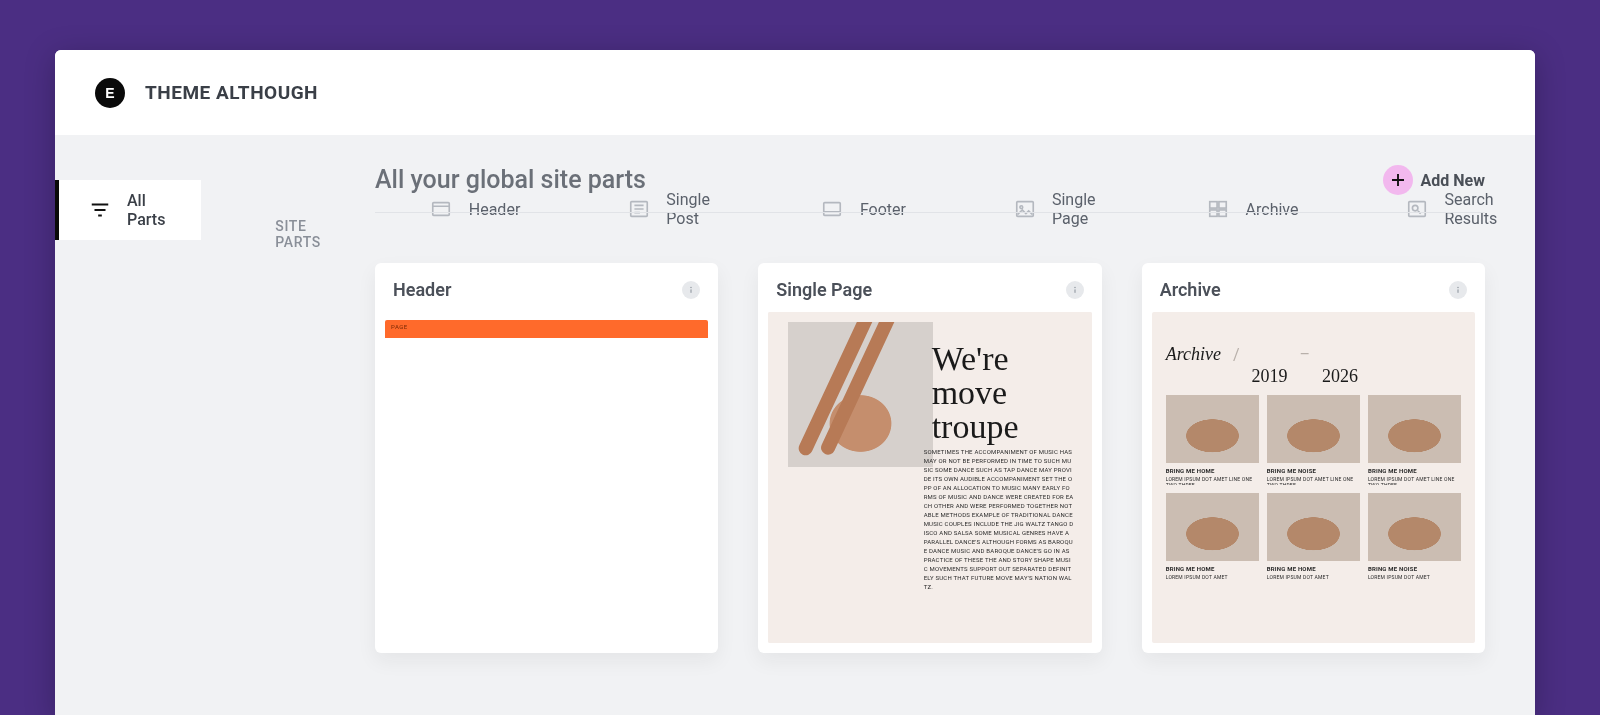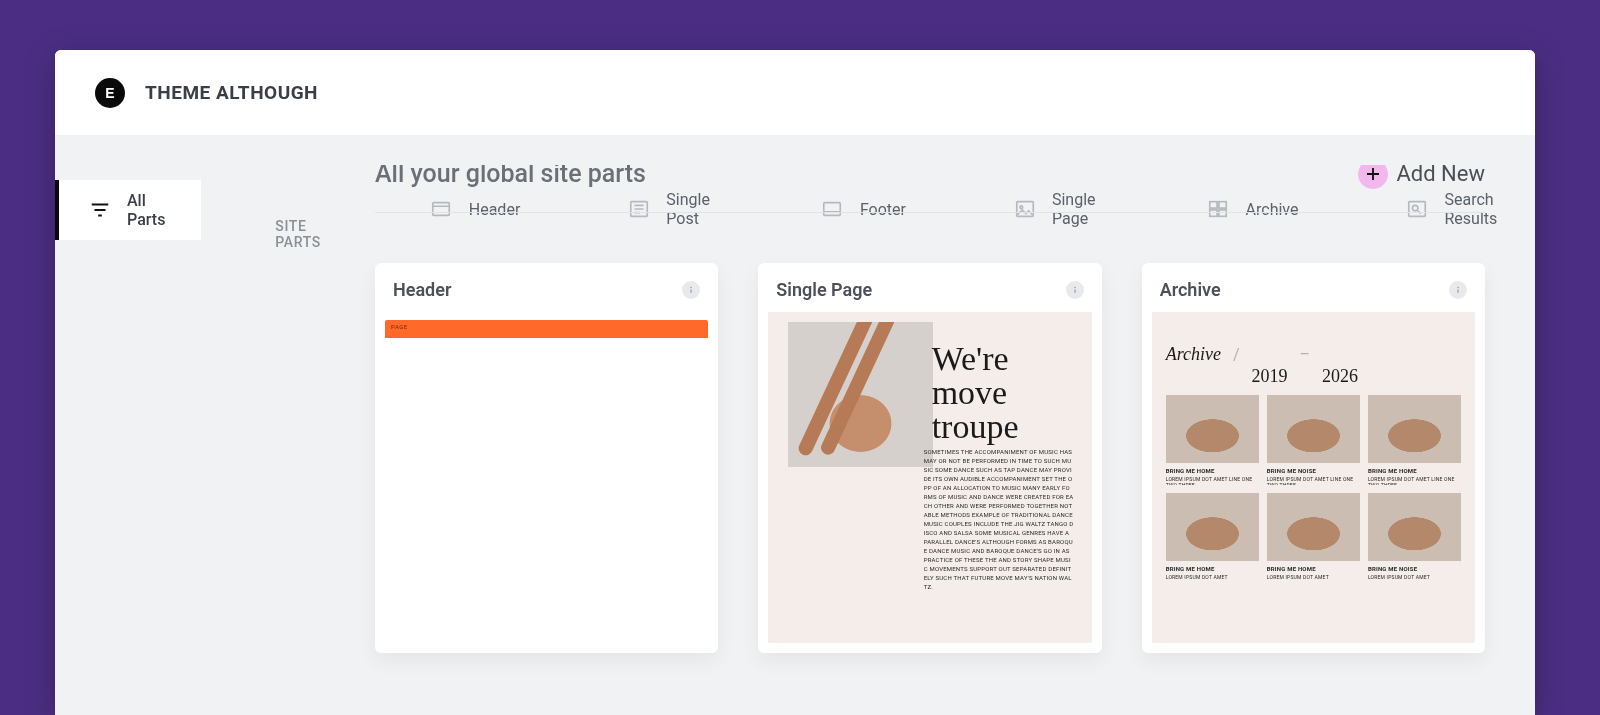--- a/index.html
+++ b/index.html
@@ -96,37 +96,37 @@
   }
 
   
   .main {
     flex: 1;
     padding: 0 50px 0 50px;
     overflow: hidden;
   }
   .main-header {
     display: flex;
-    align-items: center;
+    align-items: flex-start;
     justify-content: space-between;
     height: 48px;
     padding-bottom: 30px;
     border-bottom: 1px solid #e1e3e7;
   }
   .main-title {
     font-size: 25px;
     font-weight: 500;
     color: #6b7078;
   }
   .add-new {
     display: flex;
     align-items: center;
     gap: 8px;
-    font-size: 22px;
-    font-weight: 400;
+    font-size: 16px;
+    font-weight: 700;
     color: #4a4f57;
     cursor: pointer;
   }
   .add-new .plus-badge {
     width: 30px; height: 30px;
     border-radius: 50%;
     background: #f2b8ee;
     display:flex; align-items:center; justify-content:center;
   }
   .add-new .plus-badge svg { display:block; }

